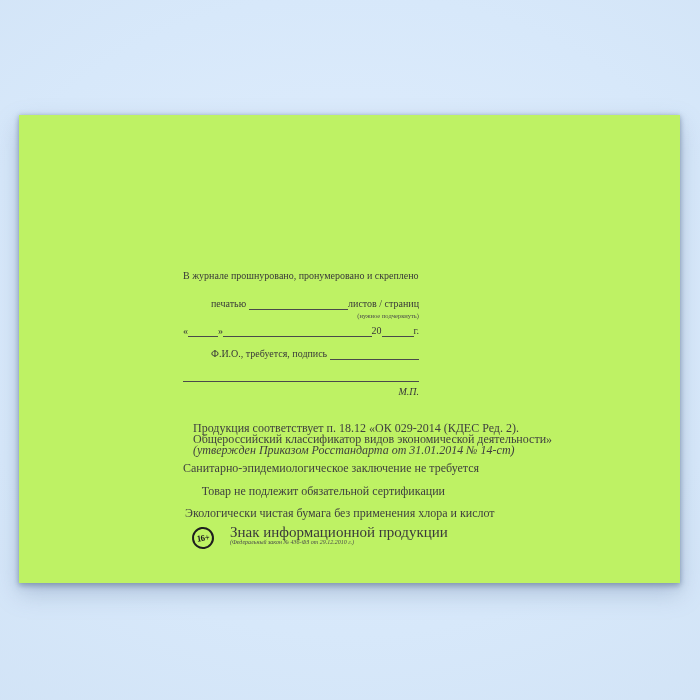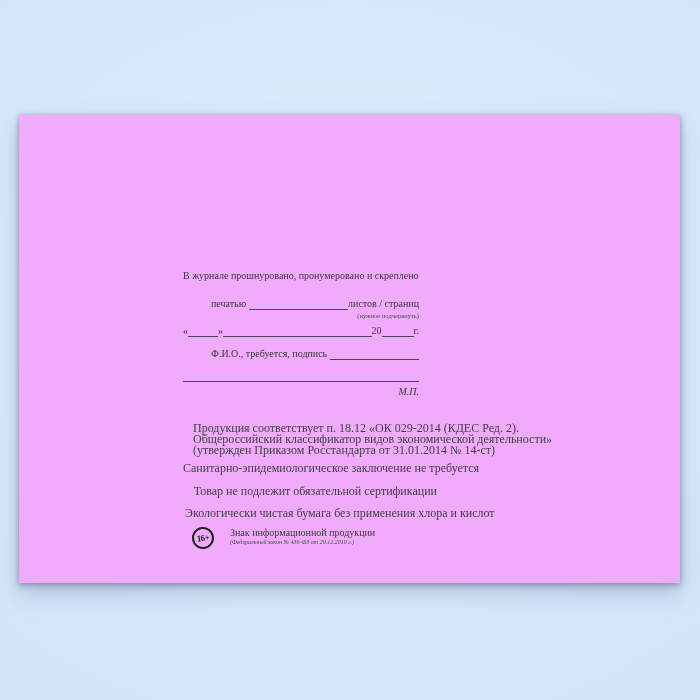--- a/index.html
+++ b/index.html
@@ -10,55 +10,55 @@
   }
   .backdrop {
     position: absolute; inset: 0;
     width: 700px; height: 700px;
     background: radial-gradient(115% 95% at 50% 45%, #e1eefd 0%, #d7e8fa 48%, #cfe1f4 88%, #cadcef 100%);
   }
   .page {
     position: absolute;
     left: 19px; top: 115px;
     width: 661px; height: 468px;
-    background: #f0abfc;
+    background: #bef264;
     box-shadow:
       0 0 4px rgba(120,140,170,0.45),
       0 3px 6px rgba(100,122,150,0.55),
       0 10px 22px rgba(110,135,168,0.38);
   }
   .content {
     position: absolute;
     left: 164px; top: 155px;
     width: 236px;
     color: #383838;
   }
   .row { position: absolute; left: 0; width: 236px; font-size: 10px; line-height: 12px; white-space: nowrap; }
   .flexrow { display: flex; align-items: flex-end; }
   .bl { border-bottom: 1px solid #4a4a4a; height: 9px; }
   .grow { flex: 1 1 auto; }
   .w30 { flex: 0 0 30px; }
   .w32 { flex: 0 0 32px; }
   .note { font-size: 6.5px; line-height: 7px; color: #4a4a4a; text-align: right; padding-right: 3px; }
   .right { text-align: right; padding-right: 6px; font-style: italic; }
   .small { font-size: 12px; line-height: 11px; color: #3f3f3f; text-align: right; }
-  .italic { }
+  .italic { font-style: italic; }
   .badge-row { display: flex; align-items: flex-start; }
   .badge {
     width: 18px; height: 18px;
     border: 2px solid #1e1e1e;
     border-radius: 50%;
     display: flex; align-items: center; justify-content: center;
     font-weight: bold; font-size: 9px; letter-spacing: -0.5px;
     color: #1e1e1e;
     transform: rotate(-8deg);
     flex: 0 0 auto;
   }
   .badge-text { margin-left: 16px; }
-  .badge-title { font-size: 10px; line-height: 11px; color: #3a3a3a; white-space: nowrap; text-align: right; }
+  .badge-title { font-size: 15px; line-height: 11px; color: #3a3a3a; white-space: nowrap; text-align: right; }
   .badge-law { font-size: 6px; line-height: 8px; font-style: italic; color: #4a4a4a; white-space: nowrap; }
   .sp { padding-right: 3px; padding-left: 28px; }
 </style>
 </head>
 <body>
 
 <div class="backdrop"></div>
 
 <div class="page">
   <div class="content">
@@ -93,21 +93,21 @@
     </div>
 
     <div class="row right" style="top:116px">М.П.</div>
 
     <div class="row small" style="top:153px; left:10px; width:250px">Продукция соответствует п. 18.12 «ОК 029-2014 (КДЕС Ред. 2).</div>
     <div class="row small" style="top:164px; left:10px; width:250px">Общероссийский классификатор видов экономической деятельности»</div>
     <div class="row small italic" style="top:175px; left:10px; width:250px">(утвержден Приказом Росстандарта от 31.01.2014 № 14-ст)</div>
 
     <div class="row small" style="top:193px; width:250px">Санитарно-эпидемиологическое заключение не требуется</div>
 
-    <div class="row small" style="top:216px; left:4px; width:250px">Товар не подлежит обязательной сертификации</div>
+    <div class="row small" style="top:216px; left:12px; width:250px">Товар не подлежит обязательной сертификации</div>
 
     <div class="row small" style="top:238px; left:2px; width:250px">Экологически чистая бумага без применения хлора и кислот</div>
 
     <div class="row badge-row" style="top:257px; left:9px; width:250px">
       <span class="badge">16+</span>
       <span class="badge-text">
         <div class="badge-title">Знак информационной продукции</div>
         <div class="badge-law">(Федеральный закон № 436-ФЗ от 29.12.2010 г.)</div>
       </span>
     </div>

